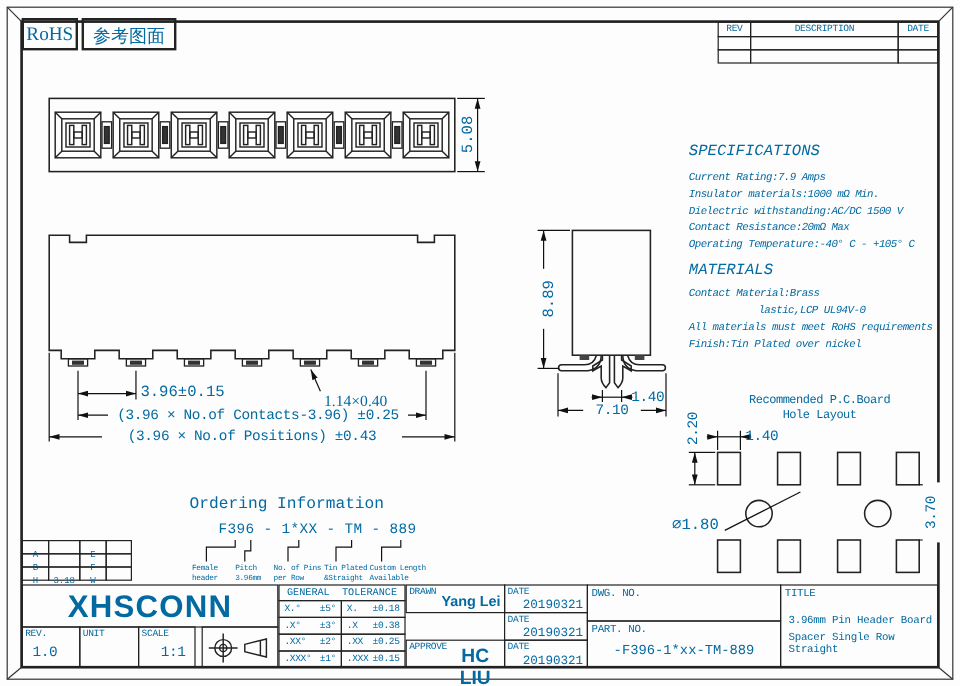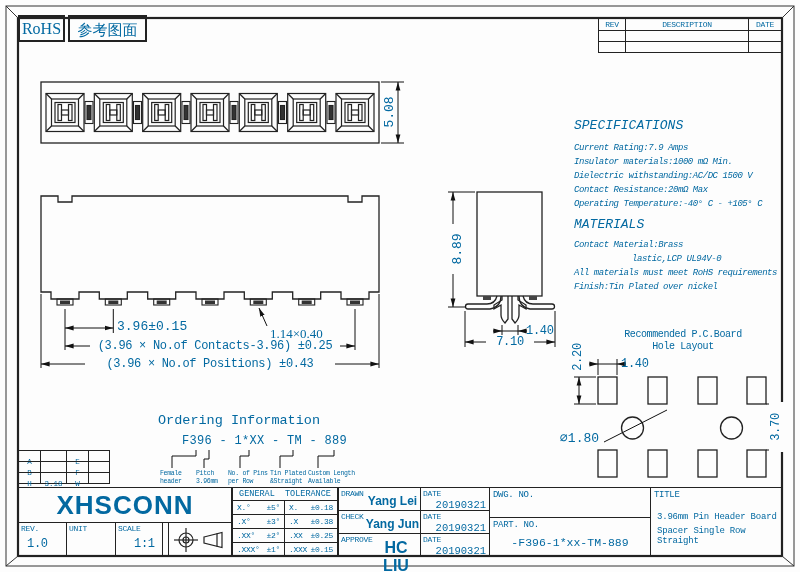--- a/index.html
+++ b/index.html
@@ -335,24 +335,20 @@
       </div>
 
     <div class="cell" style="left:320px;top:0;width:83px;height:24px;">
       <div class="cl mono" style="left:2px;top:1px;">DRAWN</div>
       <div class="abs sans ctr" style="left:26px;top:6px;width:55px;font-size:12px;font-weight:bold;">Yang Lei</div>
     </div>
     <div class="cell" style="left:402px;top:0;width:70px;height:24px;">
       <div class="cl mono" style="left:2px;top:1px;">DATE</div>
       <div class="abs mono" style="right:3px;top:11px;font-size:10.5px;">20190321</div>
     </div>
-    <div class="cell" style="left:320px;top:23px;width:83px;height:24px;">
-      <div class="cl mono" style="left:2px;top:1px;">CHECK</div>
-      <div class="abs sans ctr" style="left:26px;top:6px;width:55px;font-size:12px;font-weight:bold;">Yang Jun</div>
-    </div>
     <div class="cell" style="left:402px;top:23px;width:70px;height:24px;">
       <div class="cl mono" style="left:2px;top:1px;">DATE</div>
       <div class="abs mono" style="right:3px;top:11px;font-size:10.5px;">20190321</div>
     </div>
     <div class="cell" style="left:320px;top:46px;width:83px;height:23px;">
       <div class="cl mono" style="left:2px;top:1px;">APPROVE</div>
       <div class="abs sans ctr" style="left:32px;top:5px;width:50px;font-size:16px;font-weight:bold;">HC LIU</div>
     </div>
     <div class="cell" style="left:402px;top:46px;width:70px;height:23px;">
       <div class="cl mono" style="left:2px;top:1px;">DATE</div>

